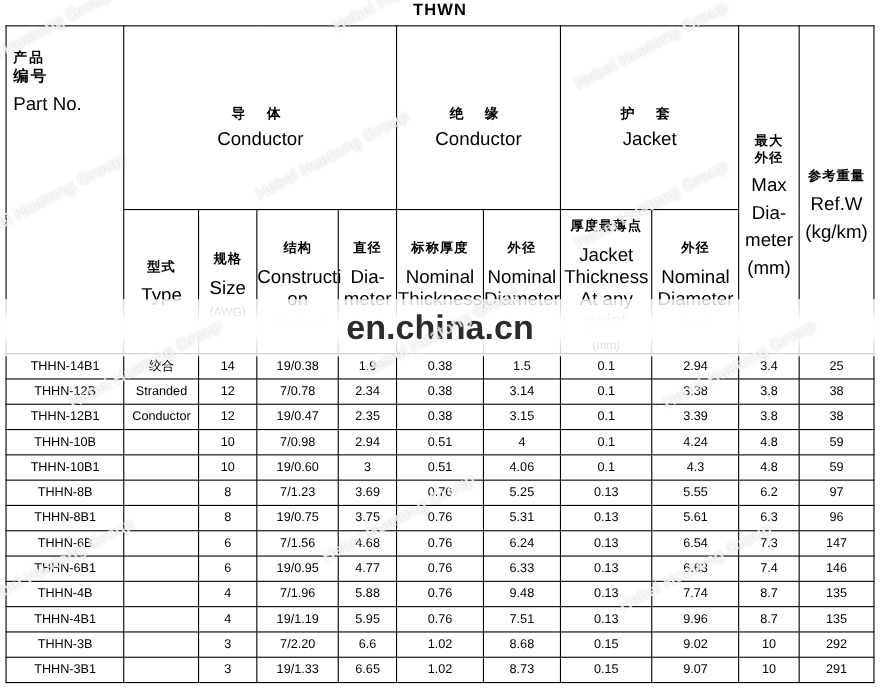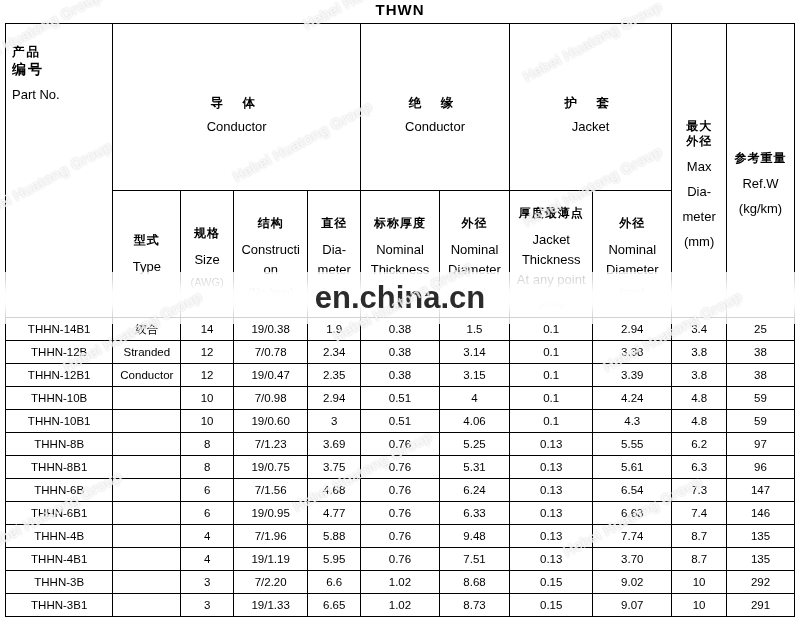--- a/index.html
+++ b/index.html
@@ -54,21 +54,21 @@
     letter-spacing: 3px;
     display: block;
   }
   .cn-narrow {
     font-size: 12px;
     font-weight: bold;
     letter-spacing: 1px;
     display: block;
   }
   .en {
-    font-size: 13px;
+    font-size: 17px;
     display: block;
   }
   .hdr-top .partno {
     text-align: left;
     padding-left: 6px;
     vertical-align: top;
   }
   .hdr-top .partno span {
     display: block;
     text-align: left;
@@ -407,21 +407,21 @@
         </tr>
         <tr>
           <td class="part">THHN-4B1</td>
           <td></td>
           <td>4</td>
           <td>19/1.19</td>
           <td>5.95</td>
           <td>0.76</td>
           <td>7.51</td>
           <td>0.13</td>
-          <td>3.70</td>
+          <td>9.96</td>
           <td>8.7</td>
           <td>135</td>
         </tr>
         <tr>
           <td class="part">THHN-3B</td>
           <td></td>
           <td>3</td>
           <td>7/2.20</td>
           <td>6.6</td>
           <td>1.02</td>

